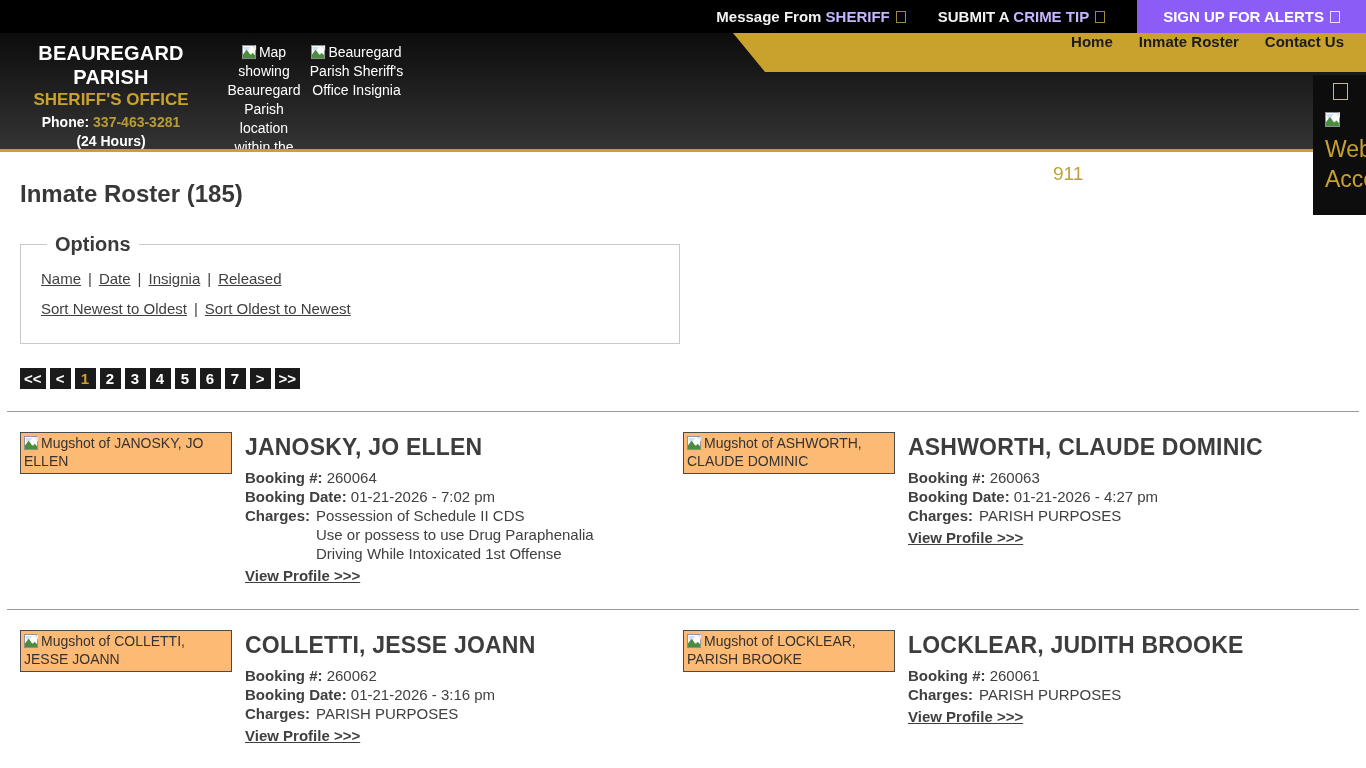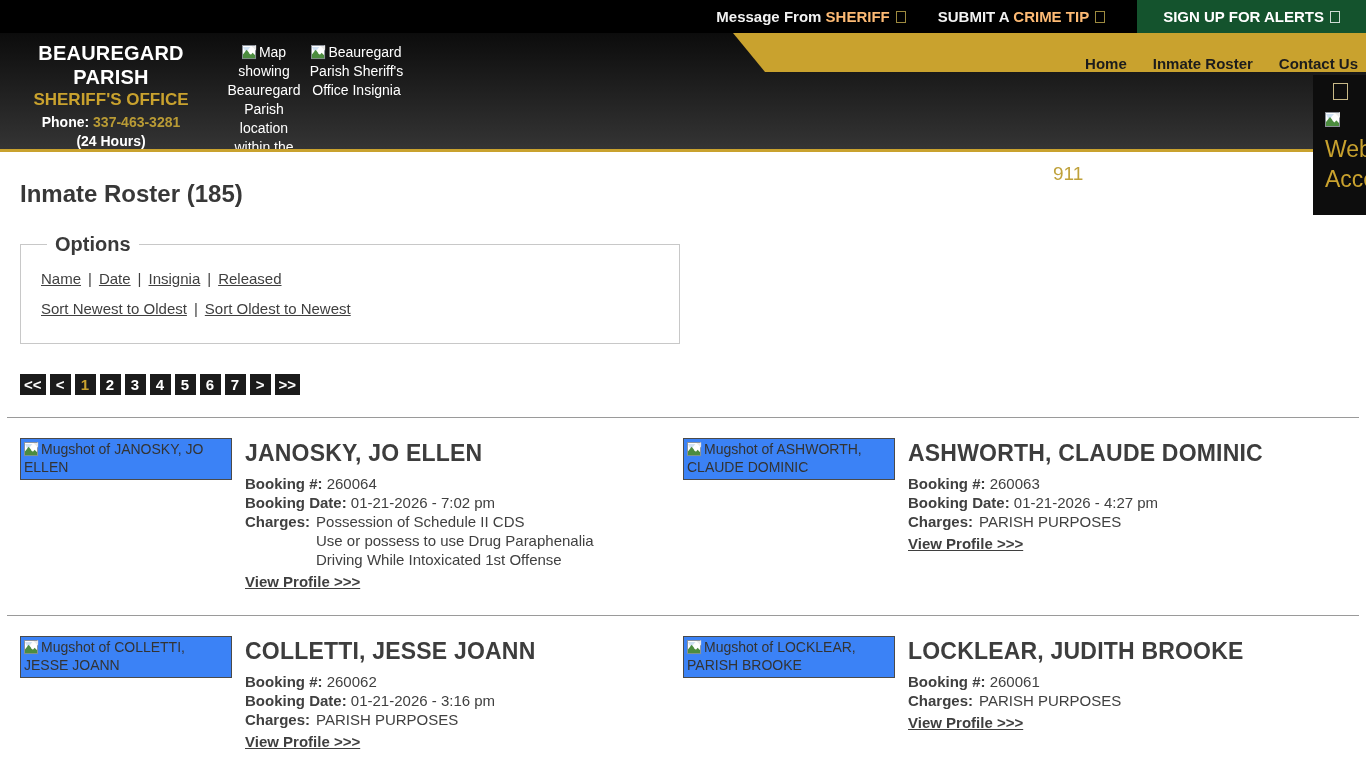--- a/index.html
+++ b/index.html
@@ -10,24 +10,24 @@
     font-family:"Liberation Sans","DejaVu Sans",sans-serif;
     color:#404040;
   }
 
   
   .topbar {
     height:33px; background:#000000; display:flex; align-items:center;
     justify-content:flex-end; position:relative; z-index:4;
   }
   .topbar-item { color:#f2f2f2; font-size:15px; font-weight:600; margin-right:32px; white-space:nowrap; cursor:pointer; }
-  .topbar-item .gold-word { color:#fdba74;text-align:center; }
+  .topbar-item .gold-word { color:#c4b5fd;text-align:center; }
   .tofu { display:inline-block; width:10px; height:12px; border:1px solid #9d8a3f; margin-left:6px; vertical-align:-1px; }
   .alerts-btn {
-    height:33px; background:#14532d; color:#ffffff; font-size:15px; font-weight:700;
+    height:33px; background:#8b5cf6; color:#ffffff; font-size:15px; font-weight:700;
     display:flex; align-items:center; padding:0 26px; margin:0 0 0 0; cursor:pointer; white-space:nowrap;
   }
   .alerts-btn .tofu { border-color:rgba(255,255,255,.8); }
 
   
   .header {
     position:relative; height:119px; overflow:hidden;
     background:linear-gradient(#0c0c0c,#343434);
     border-bottom:3px solid #c9a22e;
   }
@@ -40,21 +40,21 @@
 
   .alt-block { position:absolute; top:10px; color:#ffffff; font-size:14px; line-height:19px; text-align:center; }
   .alt-map { left:221px; width:86px; }
   .alt-insignia { left:306px; width:101px; }
   .bimg-icon { display:inline-block; width:15px; height:15px; vertical-align:-3px; margin-right:2px; }
 
   .nav {
     position:absolute; top:0; right:0; height:39px; width:633px;
     background:#c9a22e;
     clip-path:polygon(0 0,100% 0,100% 100%,32px 100%);
-    display:flex; align-items:flex-end; justify-content:flex-end; padding-right:8px;
+    display:flex; align-items:flex-start; justify-content:flex-end; padding-right:22px;
   }
   .nav a { color:#1c1c1c; font-size:15px; font-weight:700; text-decoration:none; margin-left:26px; cursor:pointer; white-space:nowrap; }
 
   .emergency-911 { position:absolute; left:1053px; top:163px; color:#bfa13a; font-size:19px; font-weight:400; z-index:3; }
 
   
   .access-widget {
     position:absolute; left:1313px; top:75px; width:53px; height:140px;
     background:#0d0d0d; z-index:5; overflow:hidden;
   }
@@ -68,34 +68,34 @@
 
   fieldset.options {
     width:660px; border:1px solid #c8c8c8; margin:25px 0 0; padding:4px 20px 26px;
   }
   fieldset.options legend { font-size:20px; font-weight:700; color:#3a3a3a; padding:0 8px; margin-left:6px; }
   .link-line { margin-top:10px; font-size:15px; }
   .link-line + .link-line { margin-top:13px; }
   .link-line a { color:#3f3f3f; text-decoration:underline; cursor:pointer; }
   .pipe { color:#3f3f3f; margin:0 7px; }
 
-  .pagination { margin-top:30px; }
+  .pagination { margin-top:24px; }
   .page-btn {
     display:inline-block; min-width:21px; height:21px; line-height:21px; text-align:center;
     background:#1b1b1b; color:#ffffff; font-size:15px; font-weight:700;
     padding:0 4px; margin-right:4px; cursor:pointer;
   }
   .page-btn.current { color:#c9a22e; }
 
   hr.divider { border:0; border-top:1px solid #9a9a9a; margin:22px -13px 0; }
 
   .roster-row { display:flex; }
   .inmate-card { width:50%; display:flex; gap:13px; margin:20px 0 24px; align-items:flex-start; }
   .mugshot {
-    width:212px; border:1px solid #4a4a4a; background:#3b82f6; padding:1px 3px 3px;
+    width:212px; border:1px solid #4a4a4a; background:#fdba74; padding:1px 3px 3px;
     font-size:14px; line-height:18px; color:#333333; cursor:pointer; flex:none;
   }
   .details { flex:1; }
   .iname { font-size:23px; font-weight:700; color:#3d3d3d; margin:2px 0 7px; letter-spacing:.2px; }
   .iline { font-size:15px; line-height:19px; color:#404040; }
   .iline .lbl { font-weight:700; }
   .charges-wrap { display:flex; }
   .charges-wrap .lbl { margin-right:6px; flex:none; }
   .charge-lines div { line-height:19px; }
   .view-profile { display:inline-block; margin-top:4px; font-size:15px; font-weight:700; 

